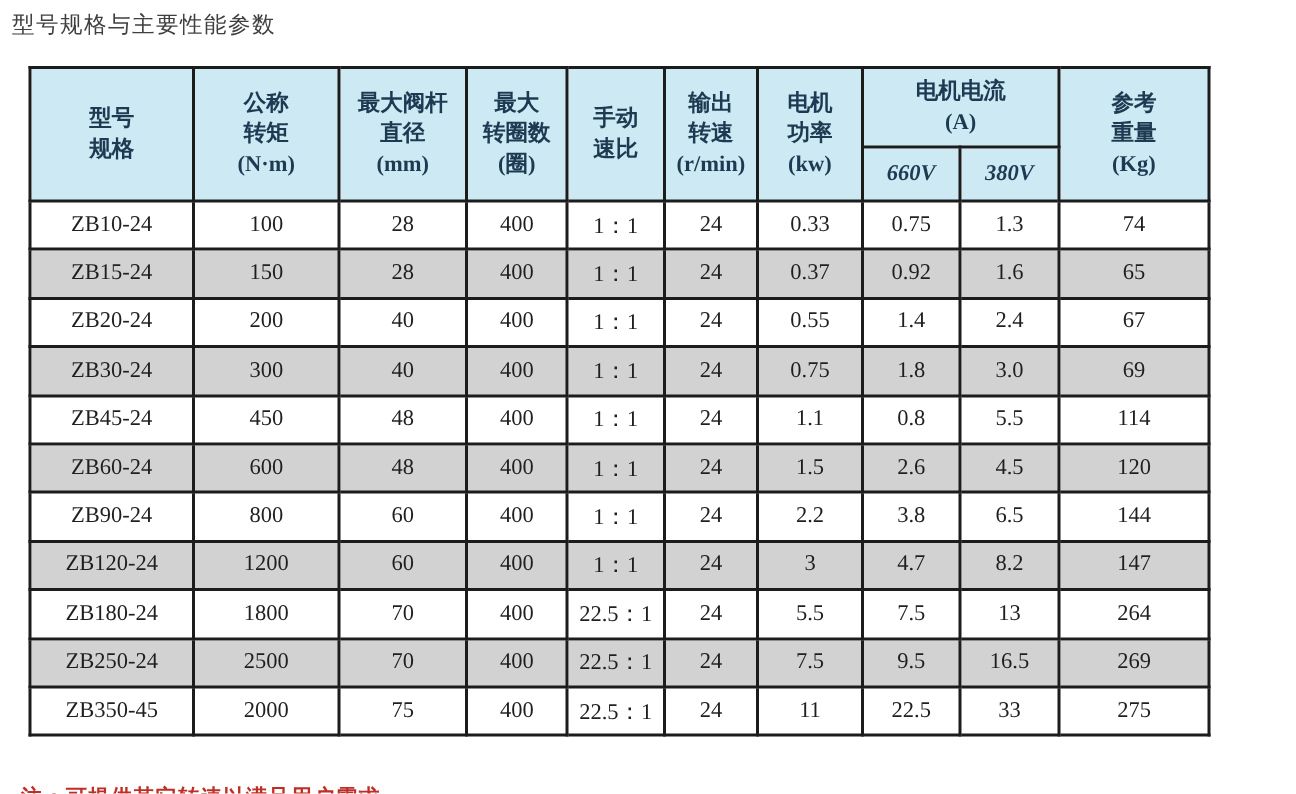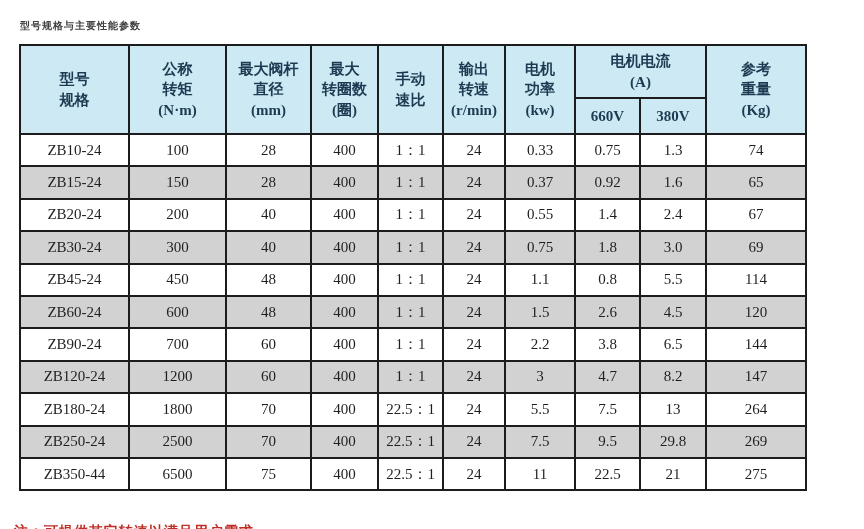--- a/index.html
+++ b/index.html
@@ -13,24 +13,24 @@
   }
   .page {
     position: relative;
     width: 864px;
     height: 529px;
   }
   .title {
     position: absolute;
     left: 8px;
     top: 7px;
-    margin: 12px;
+    margin: 0;
     font-family: "Liberation Sans", "DejaVu Sans", sans-serif;
-    font-size: 10px;
-    font-weight: bold;
+    font-size: 15px;
+    font-weight: normal;
     color: #3f3f3f;
     letter-spacing: 1px;
   }
   table.spec-table {
     position: absolute;
     left: 19px;
     top: 44px;
     width: 786px;
     border-collapse: collapse;
     table-layout: fixed;
@@ -46,21 +46,21 @@
   }
   table.spec-table th {
     background: #cdeaf4;
     color: #1d3a52;
     font-size: 15px;
     font-weight: bold;
     white-space: pre-line;
     line-height: 1.35;
   }
   tr.hdr-main th { height: 51px; }
-  tr.hdr-sub  th { height: 34px; }
+  tr.hdr-sub  th { height: 34px; font-style: italic; }
   table.spec-table td {
     height: 30.4px;
     font-size: 15px;
     color: #1f1f1f;
     background: #ffffff;
   }
   tbody tr:nth-child(even) td { background: #d2d2d2; }
   .note {
     position: absolute;
     left: 14px;
@@ -191,21 +191,21 @@
           <td>400</td>
           <td>1：1</td>
           <td>24</td>
           <td>1.5</td>
           <td>2.6</td>
           <td>4.5</td>
           <td>120</td>
         </tr>
       <tr>
           <td>ZB90-24</td>
-          <td>700</td>
+          <td>800</td>
           <td>60</td>
           <td>400</td>
           <td>1：1</td>
           <td>24</td>
           <td>2.2</td>
           <td>3.8</td>
           <td>6.5</td>
           <td>144</td>
         </tr>
       <tr>
@@ -234,32 +234,32 @@
         </tr>
       <tr>
           <td>ZB250-24</td>
           <td>2500</td>
           <td>70</td>
           <td>400</td>
           <td>22.5：1</td>
           <td>24</td>
           <td>7.5</td>
           <td>9.5</td>
-          <td>29.8</td>
+          <td>16.5</td>
           <td>269</td>
         </tr>
       <tr>
-          <td>ZB350-44</td>
-          <td>6500</td>
+          <td>ZB350-45</td>
+          <td>2000</td>
           <td>75</td>
           <td>400</td>
           <td>22.5：1</td>
           <td>24</td>
           <td>11</td>
           <td>22.5</td>
-          <td>21</td>
+          <td>33</td>
           <td>275</td>
         </tr>
     </tbody>
   </table>
 
   <p class="note">注：可提供其它转速以满足用户需求。</p>
 </div>
 
 </body></html>

